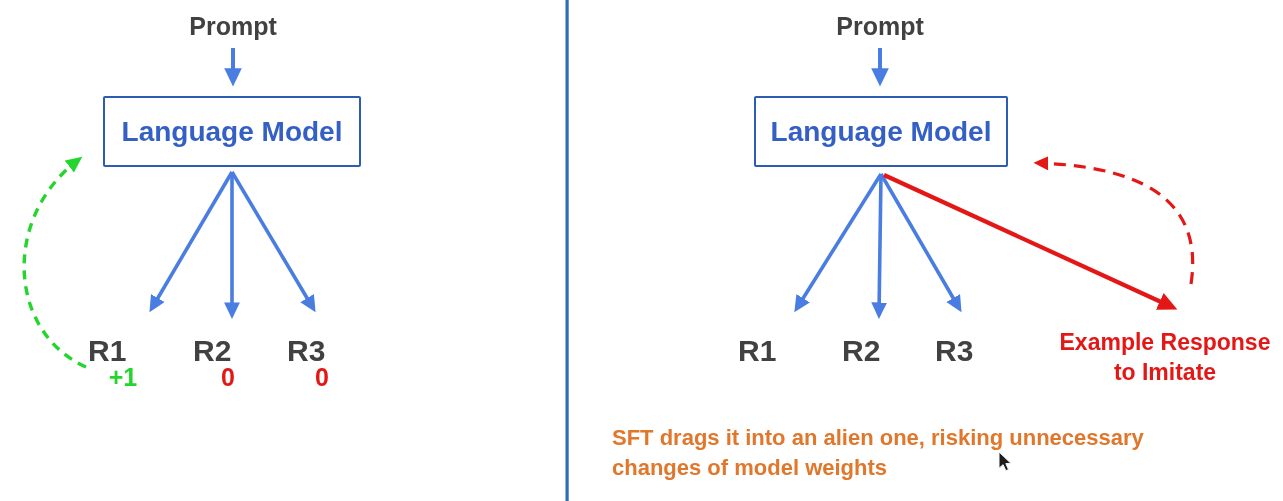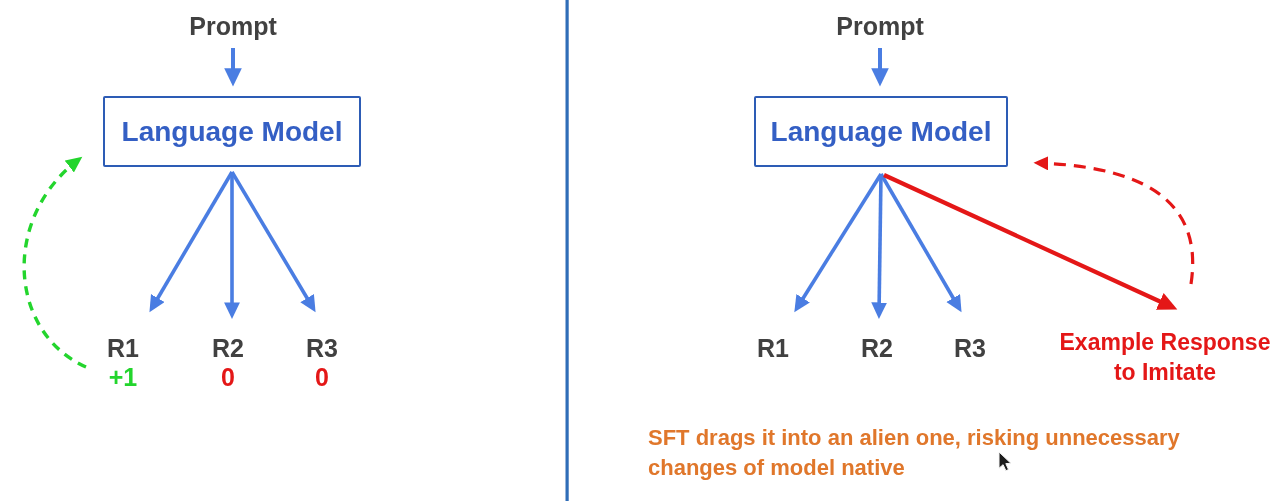--- a/index.html
+++ b/index.html
@@ -45,22 +45,22 @@
     align-items: center;
     justify-content: center;
     font-size: 28px;
     font-weight: 700;
     color: var(--model-text-blue, #345fc4);
     background: transparent;
   }
   .r-label {
     width: 70px;
     top: 334px;
-    text-align: center;
-    font-size: 25px;
+    text-align: left;
+    font-size: 30px;
     color: var(--text-gray, #414141);
   }
   .score {
     width: 70px;
     top: 363px;
     text-align: center;
     font-size: 25px;
   }
   .score[data-color="green"] { color: var(--reward-green, #23d52d); }
   .score[data-color="red"]   { color: var(--sft-red, #e41717); }
@@ -152,23 +152,23 @@
 
     <div class="txt r-label" style="left:738px">R1</div>
     <div class="txt r-label" style="left:842px">R2</div>
     <div class="txt r-label" style="left:935px">R3</div>
 
     <div class="example-label">
       <div>Example Response</div>
       <div>to Imitate</div>
     </div>
 
-    <div class="caption" style="left:648px;top:423px">
+    <div class="caption" style="left:612px;top:423px">
       <div>SFT drags it into an alien one, risking unnecessary</div>
-      <div>changes of model native</div>
+      <div>changes of model weights</div>
     </div>
 
     <svg class="cursor" width="16" height="21" viewBox="0 0 16 21">
       <path d="M1 1 L1 17.2 L5.1 13.7 L7.9 19.7 L10.5 18.5 L7.8 12.6 L12.9 12.3 Z" fill="#1c1c1c" stroke="#f5f5f5" stroke-width="1"></path>
     </svg>
   </div>
 
 </div>
 
 </body></html>

